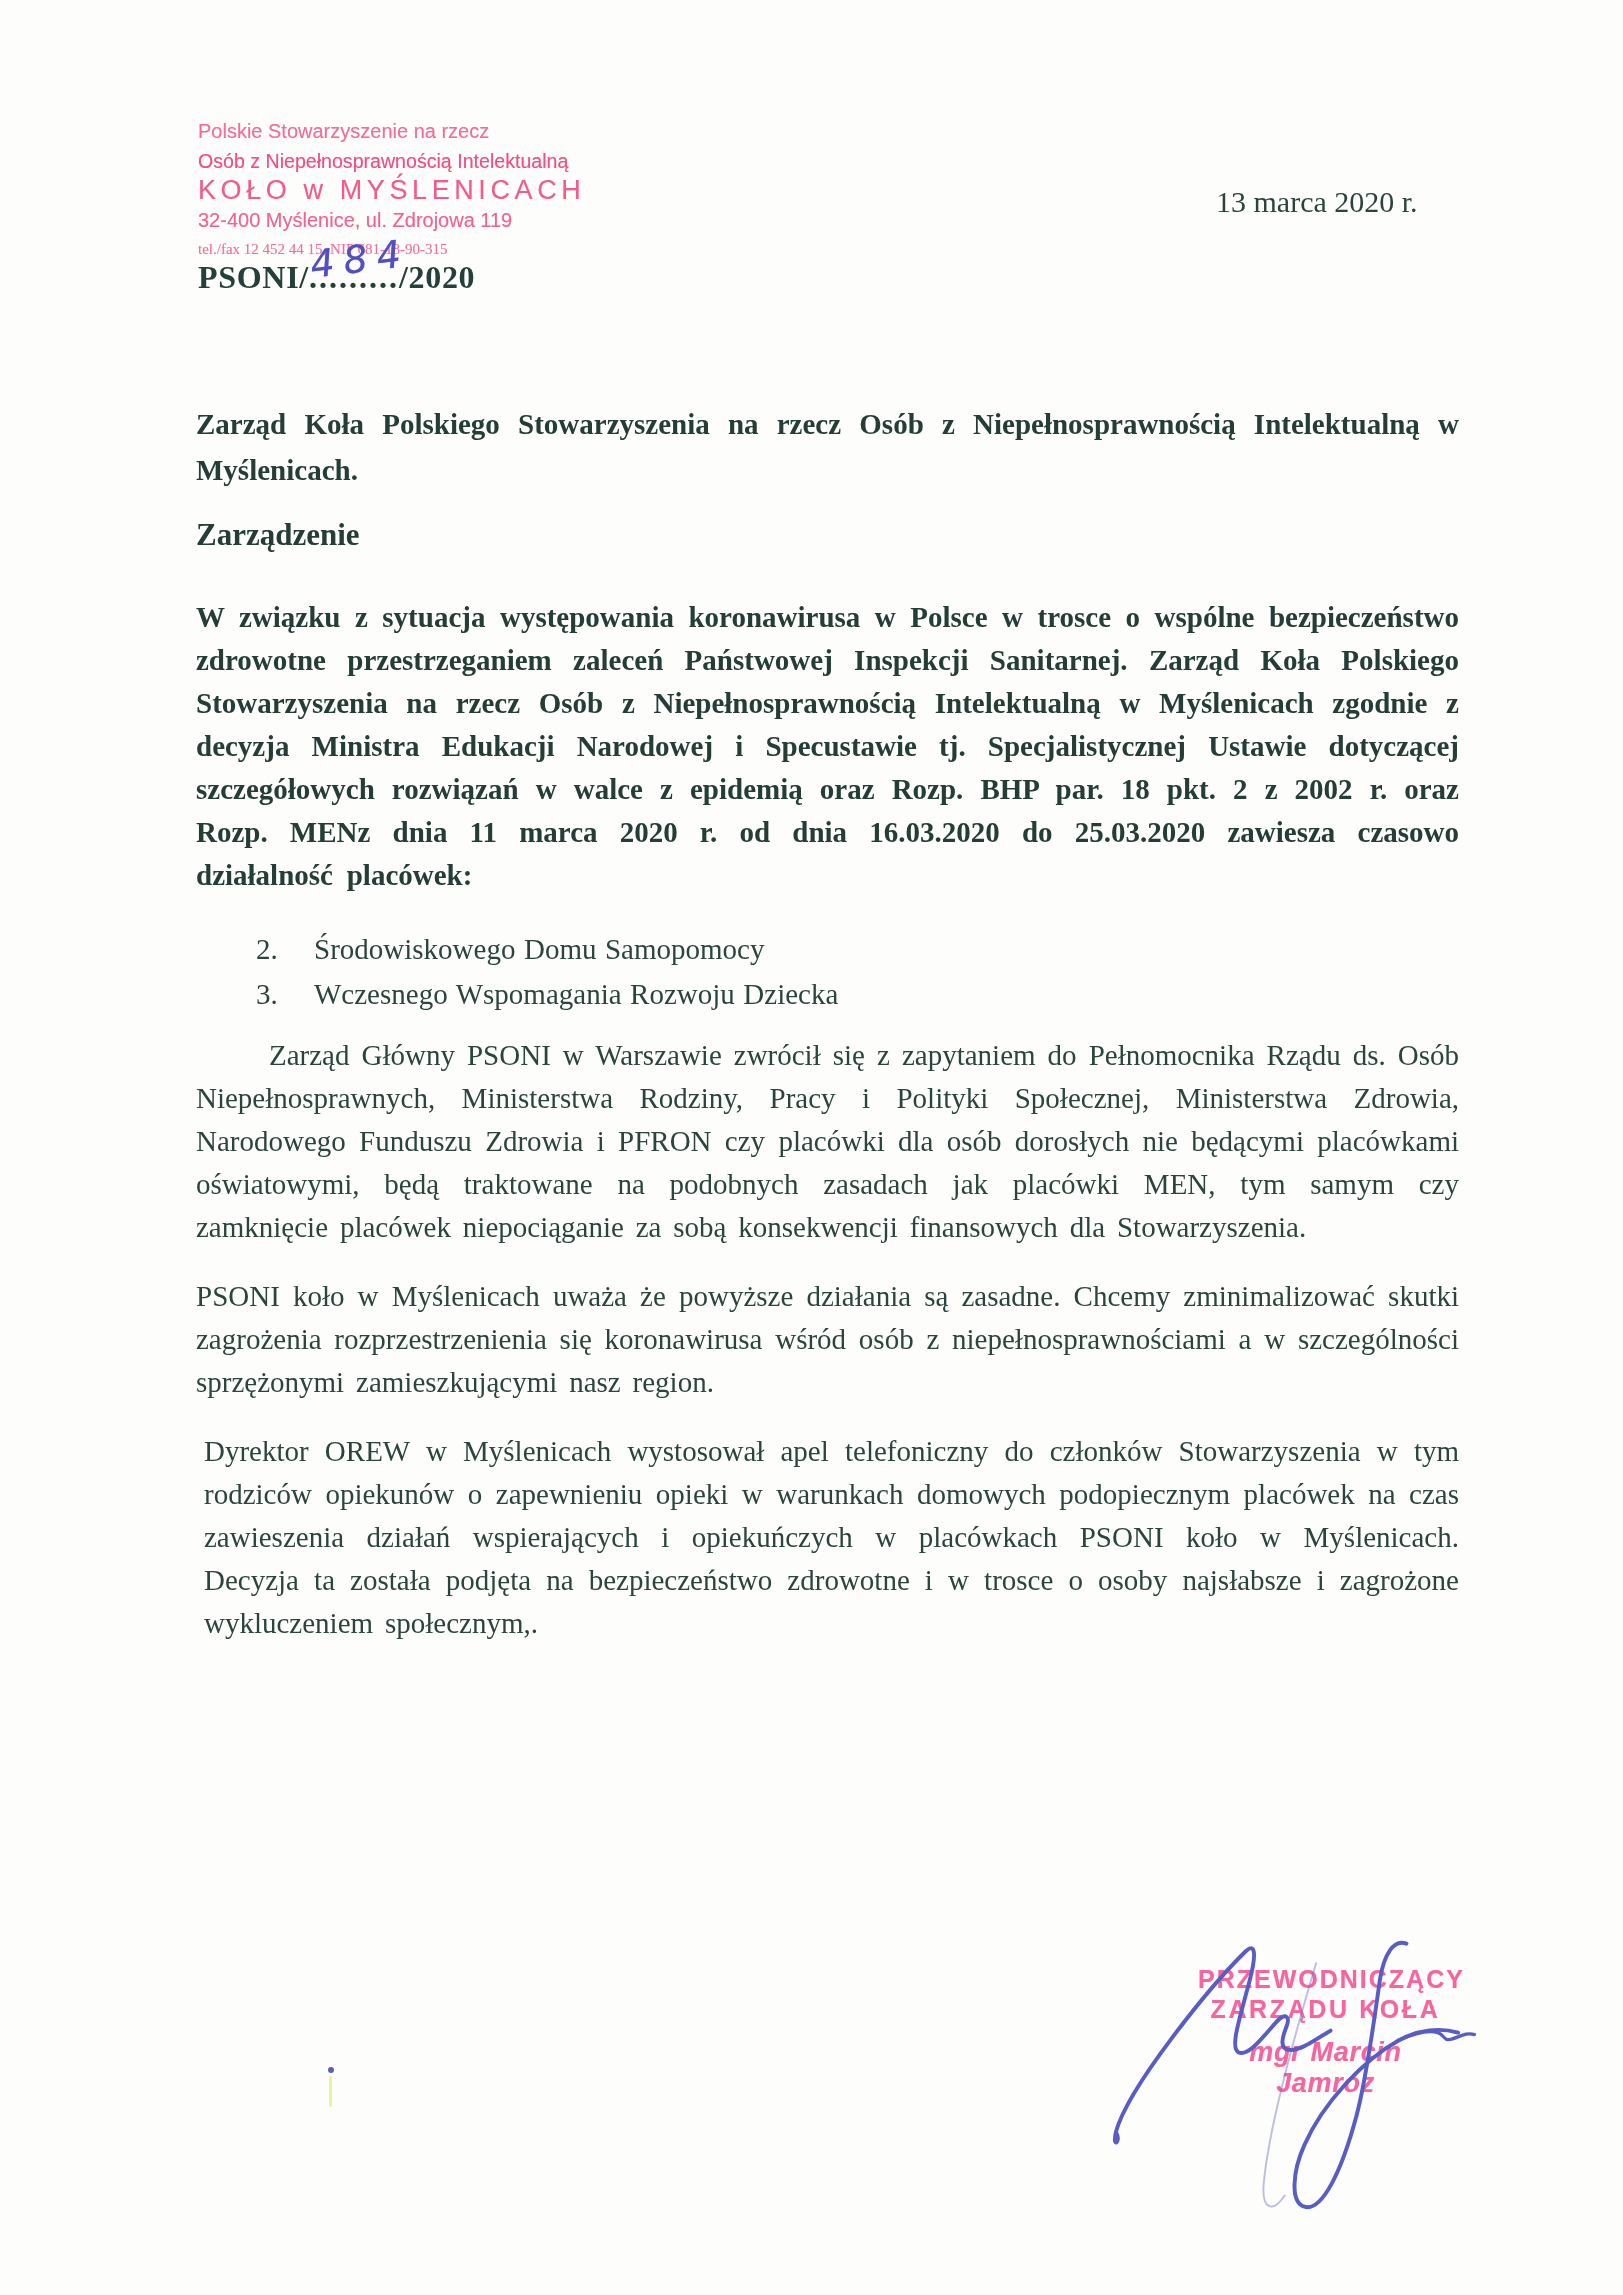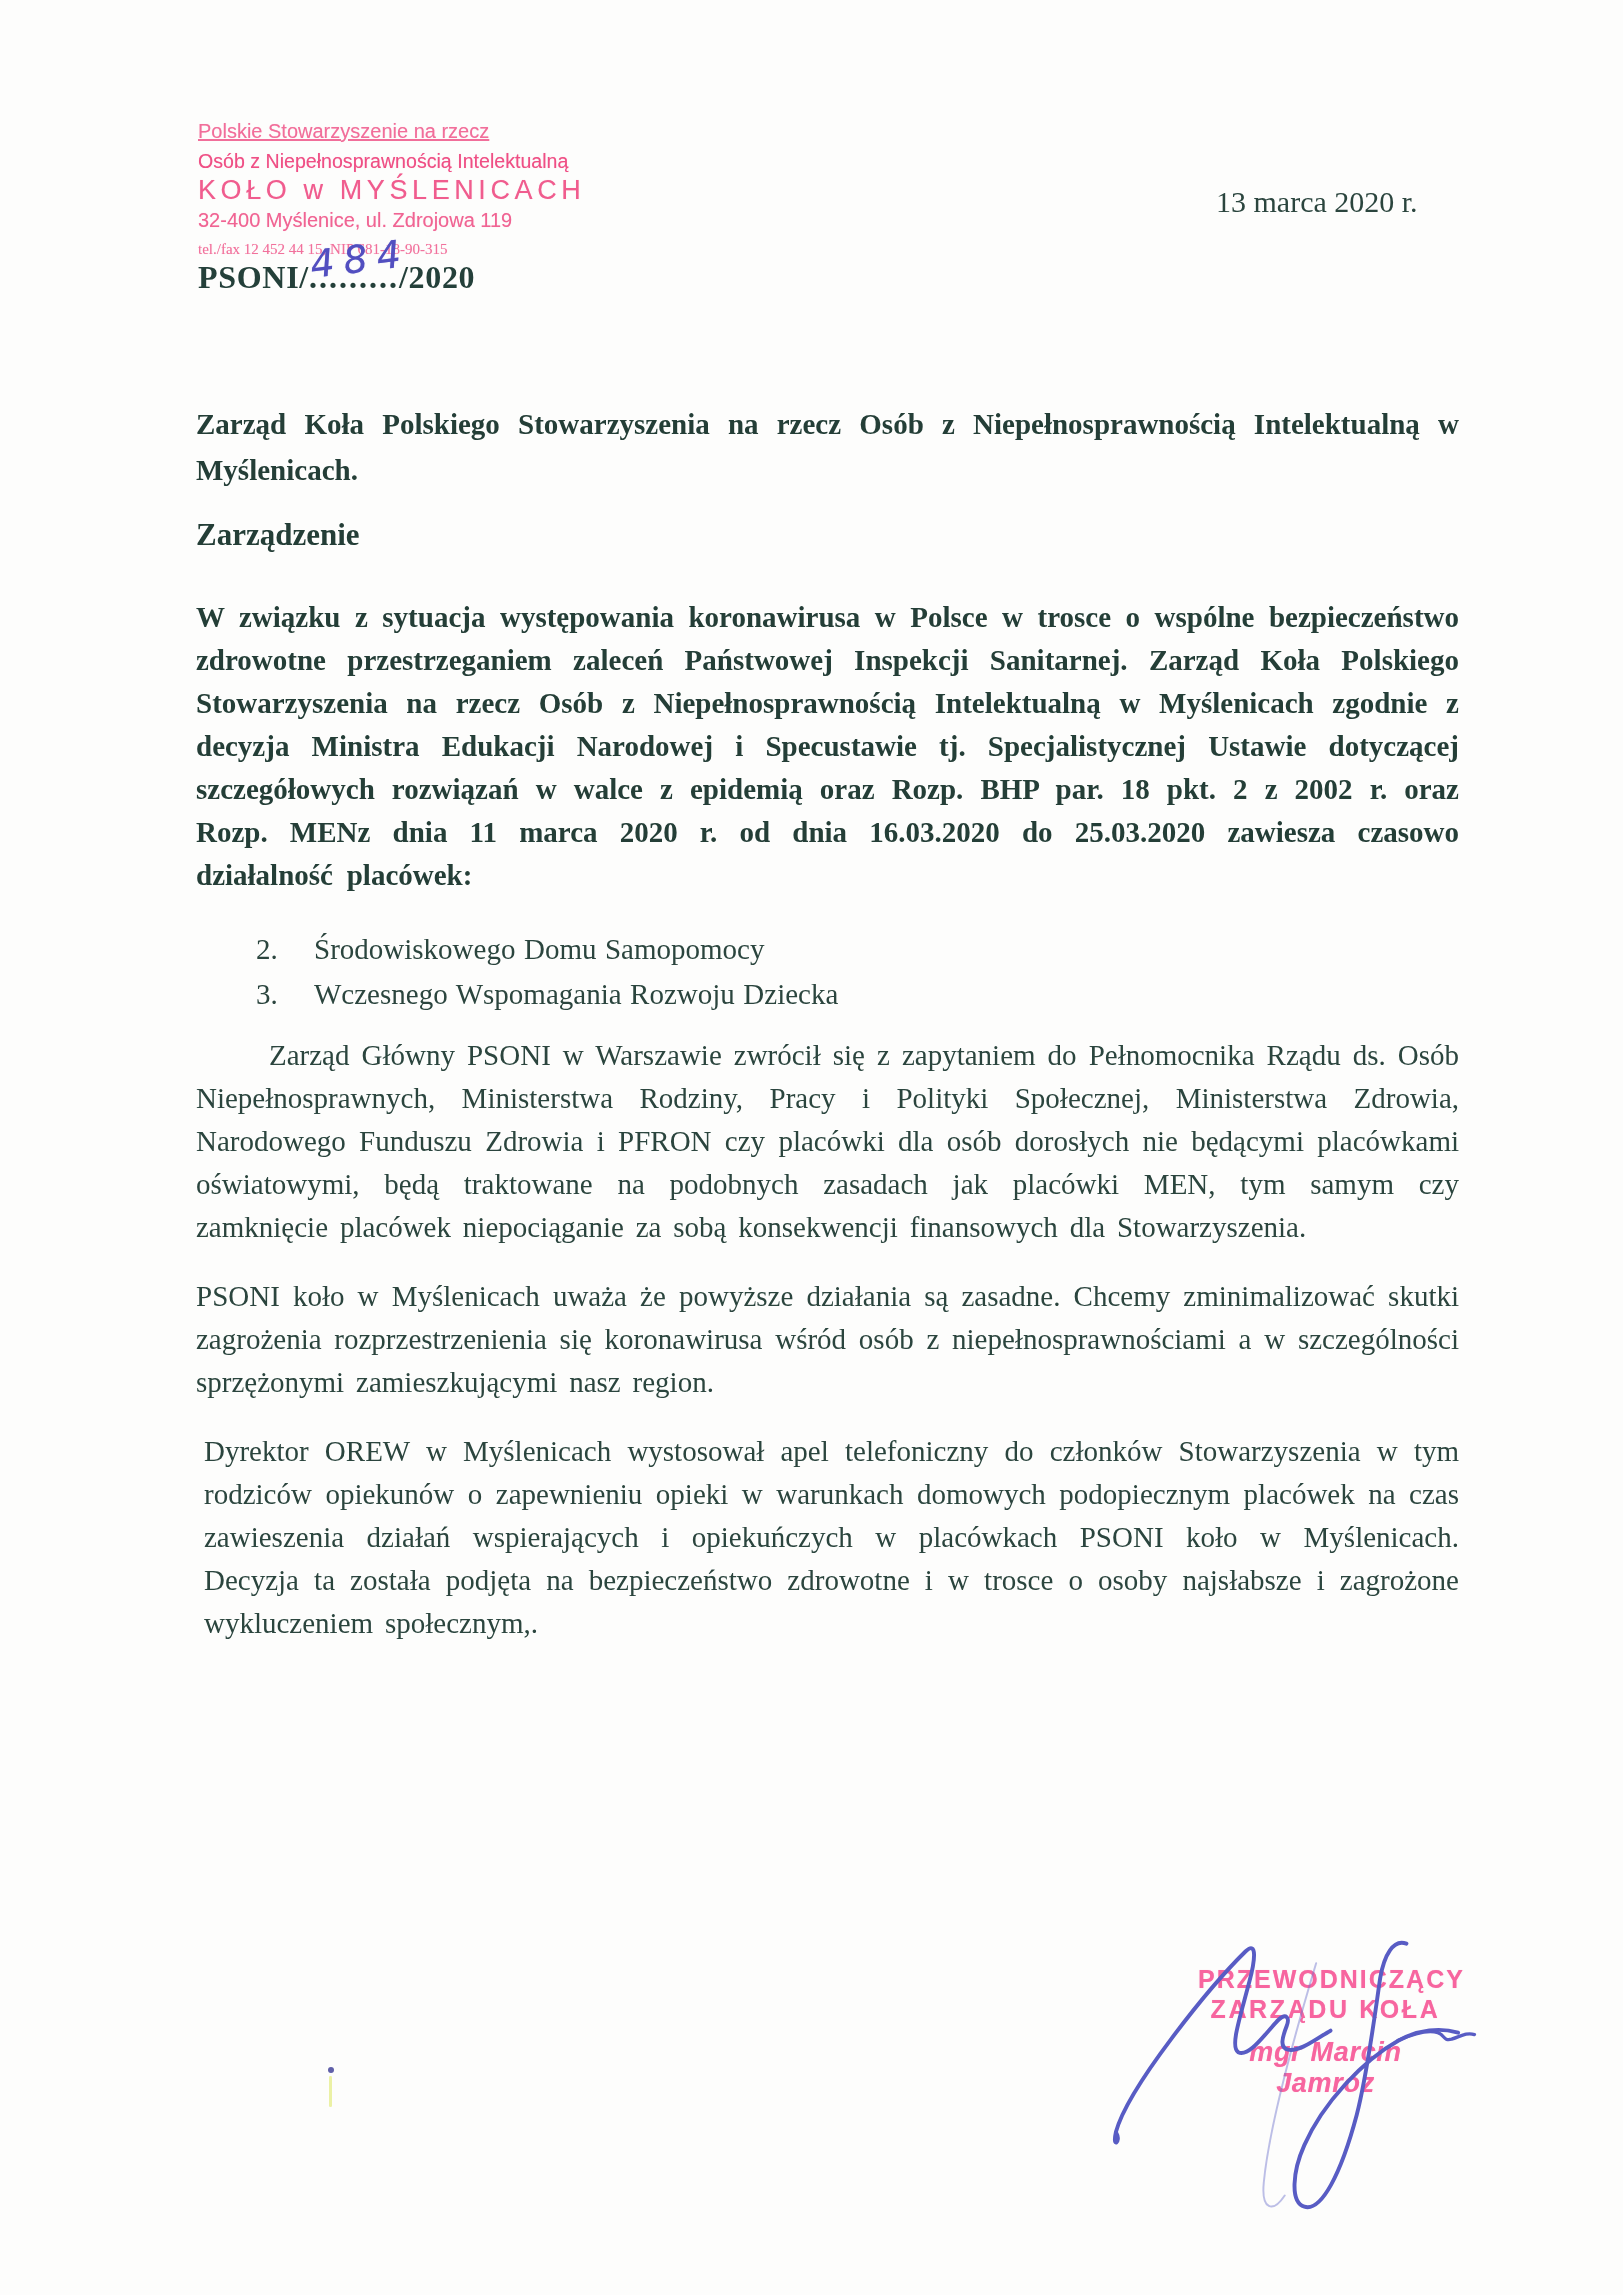--- a/index.html
+++ b/index.html
@@ -16,21 +16,21 @@
 
   
   .letterhead {
     position:absolute; left:198px; top:117px; width:406px;
     font-family:"Liberation Sans", sans-serif;
     color:#ef4f85;
     line-height:29.5px; font-size:20px;
     text-shadow:0 0 0.7px rgba(239,79,133,.45);
   }
   .letterhead .lh-line { white-space:nowrap; }
-  .letterhead .lh-0 { opacity:.82;text-decoration:underline; }
+  .letterhead .lh-0 { opacity:.82; }
   .letterhead .lh-1 { font-size:19.6px; }
   .letterhead .lh-2 { letter-spacing:4.6px; font-size:27px; opacity:.92; }
   .letterhead .lh-3 { opacity:.88; }
   .letterhead .lh-4 { opacity:.80; font-size:15px;font-family:Liberation Serif, serif; }
 
   
   .reference {
     position:absolute; left:198px; top:259px;
     font-size:32px; font-weight:700; color:#24403a;
     letter-spacing:0.7px; white-space:nowrap;

